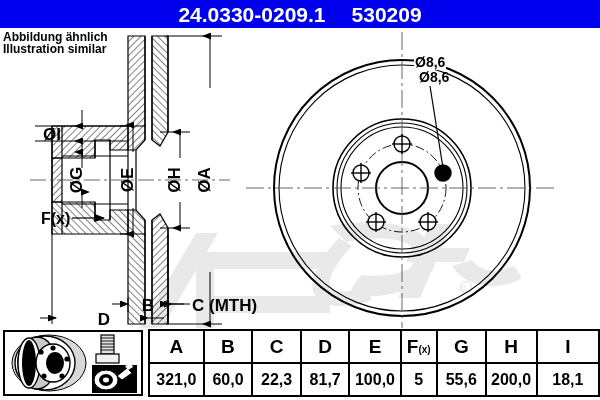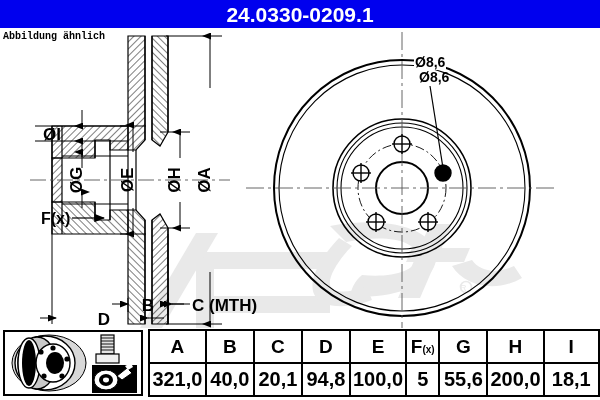--- a/index.html
+++ b/index.html
@@ -19,23 +19,22 @@
     color:#ffffff;
     display:flex;align-items:center;justify-content:center;
     gap:26px;
     font-weight:bold;font-size:21px;letter-spacing:0px;
   }
   .titlebar span{line-height:1;}
 
   
   .note{
     position:absolute;left:3px;top:31px;
-    font-size:10px;font-weight:bold;line-height:12px;color:#000;
+    font-size:12px;font-weight:bold;line-height:12px;color:#000;
     white-space:nowrap;
-    font-family:Liberation Mono, monospace;
   }
 
   
   .canvas{position:absolute;left:0;top:28px;width:600px;height:300px;}
   .canvas svg{position:absolute;left:0;top:0;}
 
   
   .bottom{position:absolute;left:0;top:327px;width:600px;height:73px;}
 
   .iconbox{
@@ -52,35 +51,37 @@
   .spec-table td{
     border:2px solid #000;
     text-align:center;
     font-weight:bold;
     height:31px;
     padding:0 2px;
     background:#fff;
     color:#000;
   }
   .spec-table tr.head td{font-size:19px;}
-  .spec-table tr.vals td{font-size:20px;}
+  .spec-table tr.vals td{font-size:16px;}
   .spec-table td.fx{font-size:14px;}
   .spec-table td.fx sub{font-size:10px;vertical-align:baseline;}
 </style>
 </head>
 <body>
 
 <div id="root">
 
   <div class="titlebar">
     <span>24.0330-0209.1</span>
+    <span>530209</span>
   </div>
 
   <div class="note">
     <div>Abbildung ähnlich</div>
+    <div>Illustration similar</div>
   </div>
 
   <div class="canvas">
     <svg width="600" height="300" viewBox="0 0 600 300" xmlns="http://www.w3.org/2000/svg">
 
       <defs>
         <pattern id="hatchR" width="5" height="5" patternTransform="rotate(45)" patternUnits="userSpaceOnUse">
           <line x1="0" y1="0" x2="0" y2="5" stroke="#000" stroke-width="1"></line>
         </pattern>
         <pattern id="hatchL" width="5" height="5" patternTransform="rotate(-45)" patternUnits="userSpaceOnUse">
@@ -325,23 +326,23 @@
         <td style="width:47px">C</td>
         <td style="width:47px">D</td>
         <td style="width:47px">E</td>
         <td style="width:33px" class="fx"><span>F</span><sub>(x)</sub></td>
         <td style="width:47px">G</td>
         <td style="width:47px">H</td>
         <td style="width:66px">I</td>
       </tr>
       <tr class="vals">
         <td>321,0</td>
-        <td>40,0</td>
-        <td>20,1</td>
-        <td>94,8</td>
+        <td>60,0</td>
+        <td>22,3</td>
+        <td>81,7</td>
         <td>100,0</td>
         <td>5</td>
         <td>55,6</td>
         <td>200,0</td>
         <td>18,1</td>
       </tr>
     </tbody>
       </table>
   </div>
 

